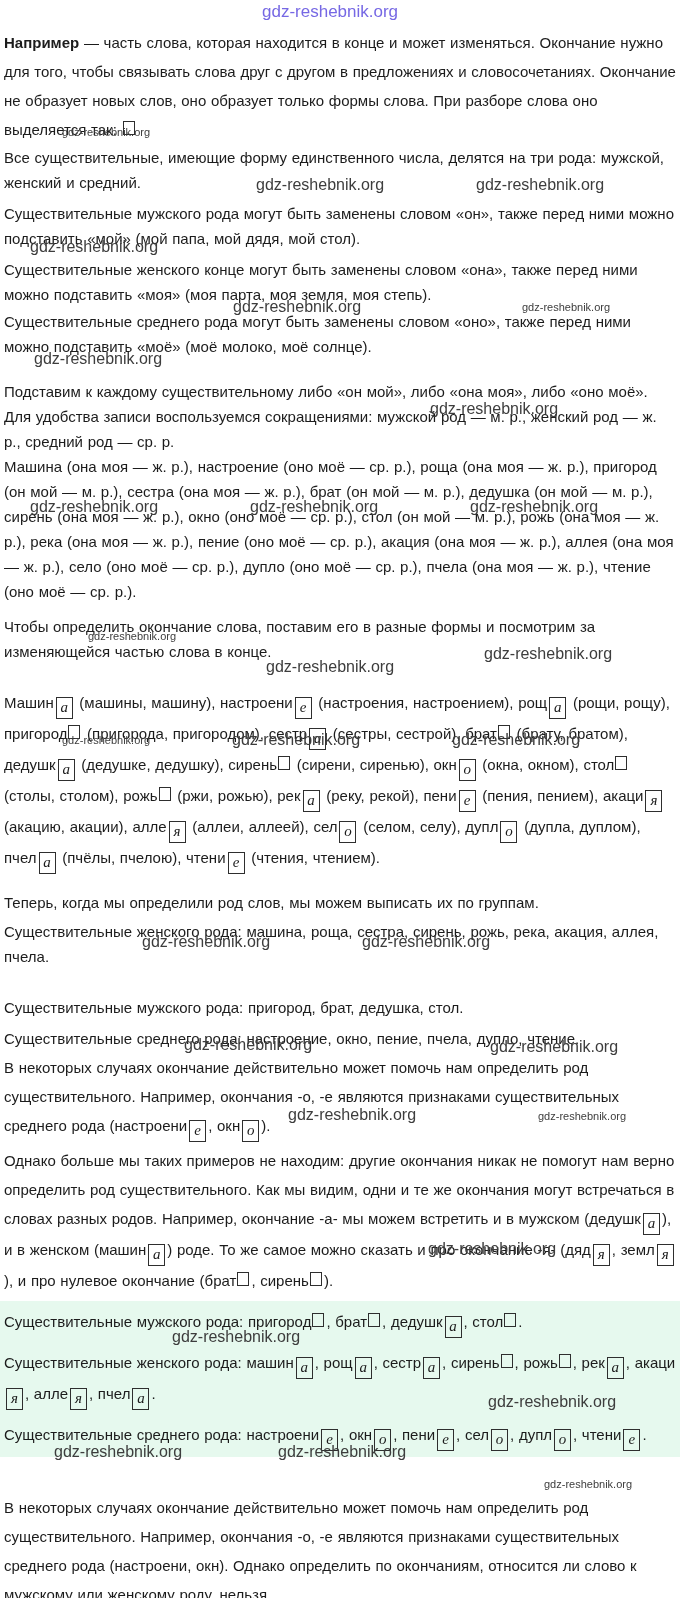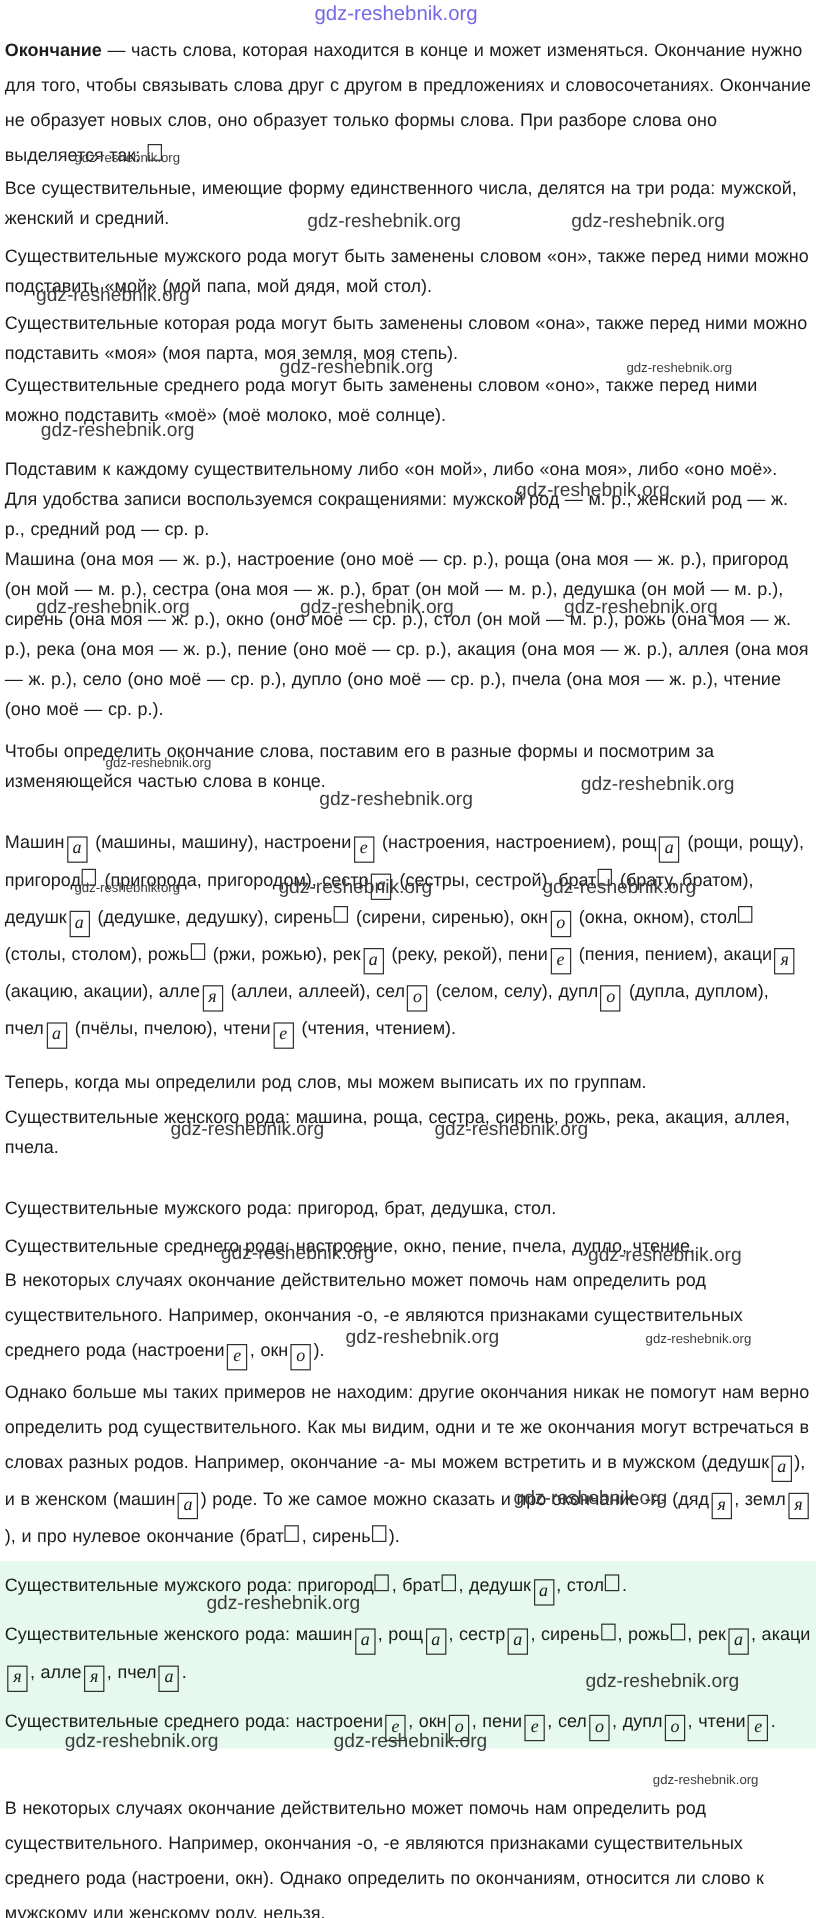--- a/index.html
+++ b/index.html
@@ -84,24 +84,24 @@
   #p14 { margin-top: 6px; }
   #p15 { margin-top: 2px; }
   #p16 { margin-top: 4px; }
   #p20 { margin-top: 36px; }
 </style>
 </head>
 <body>
 
 <div class="page">
   <main id="content">
-      <p class="para has-box" id="p1"><b class="term">Окончание</b> — часть слова, которая находится в конце и может изменяться. Окончание нужно для того, чтобы связывать слова друг с другом в предложениях и словосочетаниях. Окончание не образует новых слов, оно образует только формы слова. При разборе слова оно выделяется так: <span class="zero-ending"></span></p>
+      <p class="para has-box" id="p1"><b class="term">Например</b> — часть слова, которая находится в конце и может изменяться. Окончание нужно для того, чтобы связывать слова друг с другом в предложениях и словосочетаниях. Окончание не образует новых слов, оно образует только формы слова. При разборе слова оно выделяется так: <span class="zero-ending"></span></p>
       <p class="para" id="p3">Все существительные, имеющие форму единственного числа, делятся на три рода: мужской, женский и средний.</p>
       <p class="para" id="p4">Существительные мужского рода могут быть заменены словом «он», также перед ними можно подставить «мой» (мой папа, мой дядя, мой стол).</p>
-      <p class="para" id="p5">Существительные которая рода могут быть заменены словом «она», также перед ними можно подставить «моя» (моя парта, моя земля, моя степь).</p>
+      <p class="para" id="p5">Существительные женского конце могут быть заменены словом «она», также перед ними можно подставить «моя» (моя парта, моя земля, моя степь).</p>
       <p class="para" id="p6">Существительные среднего рода могут быть заменены словом «оно», также перед ними можно подставить «моё» (моё молоко, моё солнце).</p>
       <p class="para" id="p7">Подставим к каждому существительному либо «он мой», либо «она моя», либо «оно моё». Для удобства записи воспользуемся сокращениями: мужской род — м. р., женский род — ж. р., средний род — ср. р.</p>
       <p class="para" id="p8">Машина (она моя — ж. р.), настроение (оно моё — ср. р.), роща (она моя — ж. р.), пригород (он мой — м. р.), сестра (она моя — ж. р.), брат (он мой — м. р.), дедушка (он мой — м. р.), сирень (она моя — ж. р.), окно (оно моё — ср. р.), стол (он мой — м. р.), рожь (она моя — ж. р.), река (она моя — ж. р.), пение (оно моё — ср. р.), акация (она моя — ж. р.), аллея (она моя — ж. р.), село (оно моё — ср. р.), дупло (оно моё — ср. р.), пчела (она моя — ж. р.), чтение (оно моё — ср. р.).</p>
       <p class="para" id="p9">Чтобы определить окончание слова, поставим его в разные формы и посмотрим за изменяющейся частью слова в конце.</p>
       <p class="para has-box" id="p10">Машин<span class="ending-box">а</span> (машины, машину), настроени<span class="ending-box">е</span> (настроения, настроением), рощ<span class="ending-box">а</span> (рощи, рощу), пригород<span class="zero-ending"></span> (пригорода, пригородом), сестр<span class="ending-box">а</span> (сестры, сестрой), брат<span class="zero-ending"></span> (брату, братом), дедушк<span class="ending-box">а</span> (дедушке, дедушку), сирень<span class="zero-ending"></span> (сирени, сиренью), окн<span class="ending-box">о</span> (окна, окном), стол<span class="zero-ending"></span> (столы, столом), рожь<span class="zero-ending"></span> (ржи, рожью), рек<span class="ending-box">а</span> (реку, рекой), пени<span class="ending-box">е</span> (пения, пением), акаци<span class="ending-box">я</span> (акацию, акации), алле<span class="ending-box">я</span> (аллеи, аллеей), сел<span class="ending-box">о</span> (селом, селу), дупл<span class="ending-box">о</span> (дупла, дуплом), пчел<span class="ending-box">а</span> (пчёлы, пчелою), чтени<span class="ending-box">е</span> (чтения, чтением).</p>
       <p class="para" id="p11">Теперь, когда мы определили род слов, мы можем выписать их по группам.</p>
       <p class="para" id="p13">Существительные женского рода: машина, роща, сестра, сирень, рожь, река, акация, аллея, пчела.</p>
       <p class="para" id="p12">Существительные мужского рода: пригород, брат, дедушка, стол.</p>
       <p class="para" id="p14">Существительные среднего рода: настроение, окно, пение, пчела, дупло, чтение.</p>
       <p class="para has-box" id="p15">В некоторых случаях окончание действительно может помочь нам определить род существительного. Например, окончания -о, -е являются признаками существительных среднего рода (настроени<span class="ending-box">е</span>, окн<span class="ending-box">о</span>).</p>

